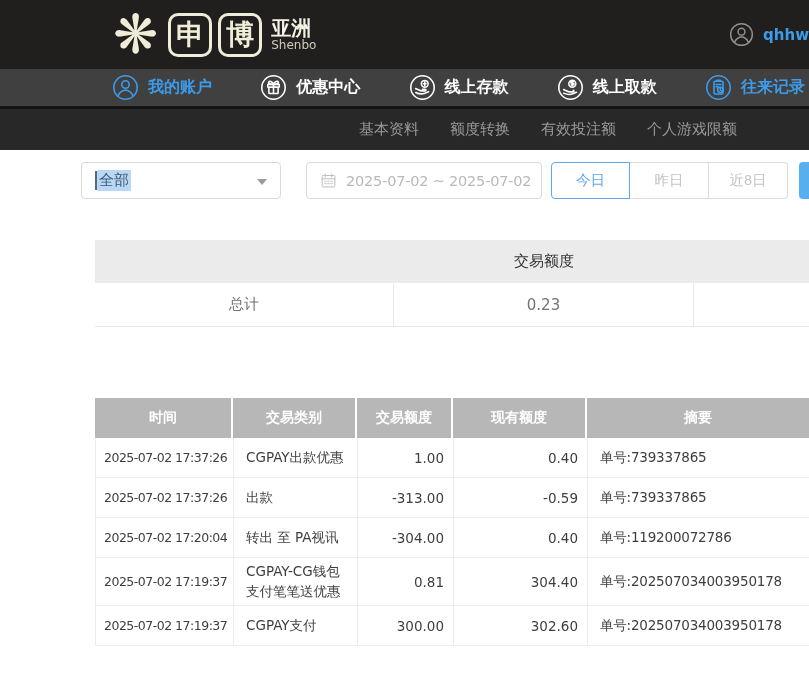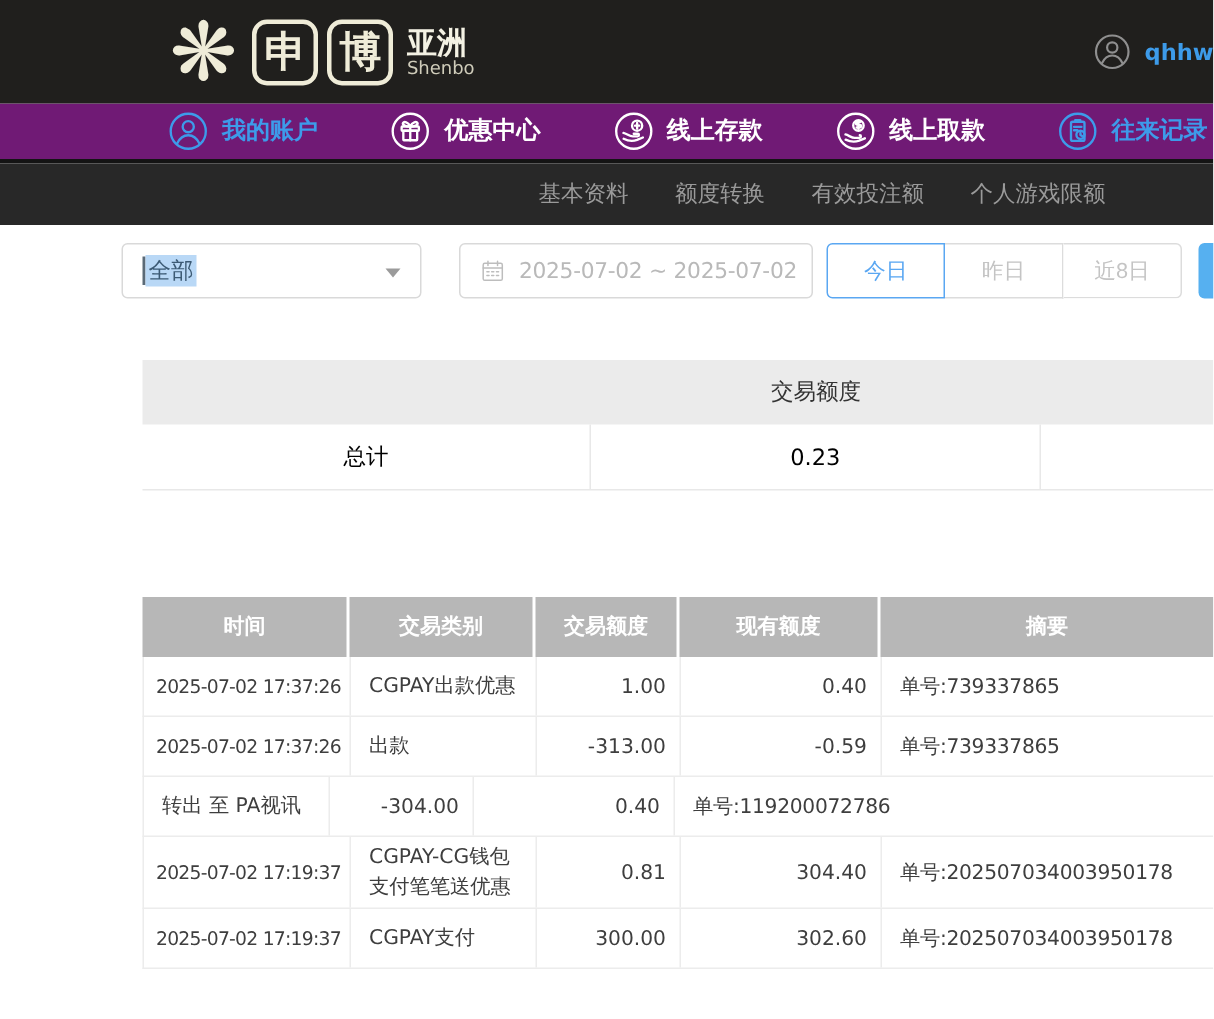--- a/index.html
+++ b/index.html
@@ -14,21 +14,21 @@
   .logo-box { width:44px; height:44px; border:3px solid #efecd8; border-radius:10px;
               display:flex; align-items:center; justify-content:center;
               color:#efecd8; font-size:28px; font-weight:bold; margin-right:6px; }
   .logo-right { margin-left:3px; }
   .logo-region { color:#f4f2e4; font-size:20px; font-weight:bold; line-height:22px; }
   .logo-sub { color:#cfccba; font-size:12px; line-height:13px; }
   .userbox { position:absolute; right:0; top:0; height:69px; display:flex; align-items:center; gap:9px; padding-right:0; }
   .userbox .av { width:25px; height:25px; color:#8f8f8f; }
   .username { color:#3d9bea; font-size:15px; font-weight:bold; }
 
-  .mainnav { height:37px; background:#701a75; display:flex; align-items:center;
+  .mainnav { height:37px; background:#404040; display:flex; align-items:center;
              justify-content:space-between; padding:0 4px 0 112px; }
   .nav-item { display:flex; align-items:center; gap:9px; color:#fff; font-size:16px; font-weight:bold; cursor:pointer; }
   .nav-item .nico { width:27px; height:27px; }
   .nav-item.active { color:#3d9bea; }
   .nav-divider { height:3px; background:#141414; }
   .subnav { height:41px; background:#282828; display:flex; align-items:center; gap:31px; padding-left:359px; }
   .subnav-item { color:#9a9a9a; font-size:15px; cursor:pointer; white-space:nowrap; }
 
   svg.ic { display:block; width:100%; height:100%; fill:none; stroke:currentColor;
            stroke-width:1.4; stroke-linecap:round; stroke-linejoin:round; }
@@ -56,21 +56,21 @@
   .qbtn:last-child { border-radius:0 4px 4px 0; }
   .search-btn { position:absolute; top:162px; left:799px; width:46px; height:37px;
                 background:#56b0f0; border-radius:4px; border:none; cursor:pointer; }
 
   
   .summary { position:absolute; top:240px; left:95px; width:714px; }
   .sum-header { position:relative; height:43px; background:#ebebeb; }
   .sum-header-label { position:absolute; left:299px; width:300px; text-align:center;
                       line-height:43px; color:#333; font-size:15px; }
   .sum-body { display:flex; height:44px; border-bottom:1px solid #e8e8e8; }
-  .sum-cell { display:flex; align-items:center; justify-content:center; color:#000000; font-size:15px; }
+  .sum-cell { display:flex; align-items:center; justify-content:center; color:#737373; font-size:15px; }
   .sum-c1 { width:299px; border-right:1px solid #e8e8e8; }
   .sum-c2 { width:300px; border-right:1px solid #e8e8e8; }
   .sum-c3 { flex:1; }
 
   
   .trans { position:absolute; top:398px; left:95px; width:714px; }
   .t-head { display:flex; height:40px; background:#b7b7b7; }
   .t-head .hc { display:flex; align-items:center; justify-content:center;
                 color:#fff; font-size:14px; font-weight:bold; border-right:2px solid #fff; }
   .t-head .hc:last-child { border-right:none; }
@@ -234,20 +234,21 @@
           <div class="tc c-note">单号:739337865</div>
         </div>
         <div class="t-row">
           <div class="tc c-time">2025-07-02 17:37:26</div>
           <div class="tc c-cat">出款</div>
           <div class="tc c-amt">-313.00</div>
           <div class="tc c-bal">-0.59</div>
           <div class="tc c-note">单号:739337865</div>
         </div>
         <div class="t-row">
+          <div class="tc c-time">2025-07-02 17:20:04</div>
           <div class="tc c-cat">转出 至 PA视讯</div>
           <div class="tc c-amt">-304.00</div>
           <div class="tc c-bal">0.40</div>
           <div class="tc c-note">单号:119200072786</div>
         </div>
         <div class="t-row">
           <div class="tc c-time">2025-07-02 17:19:37</div>
           <div class="tc c-cat">CGPAY-CG钱包支付笔笔送优惠</div>
           <div class="tc c-amt">0.81</div>
           <div class="tc c-bal">304.40</div>

